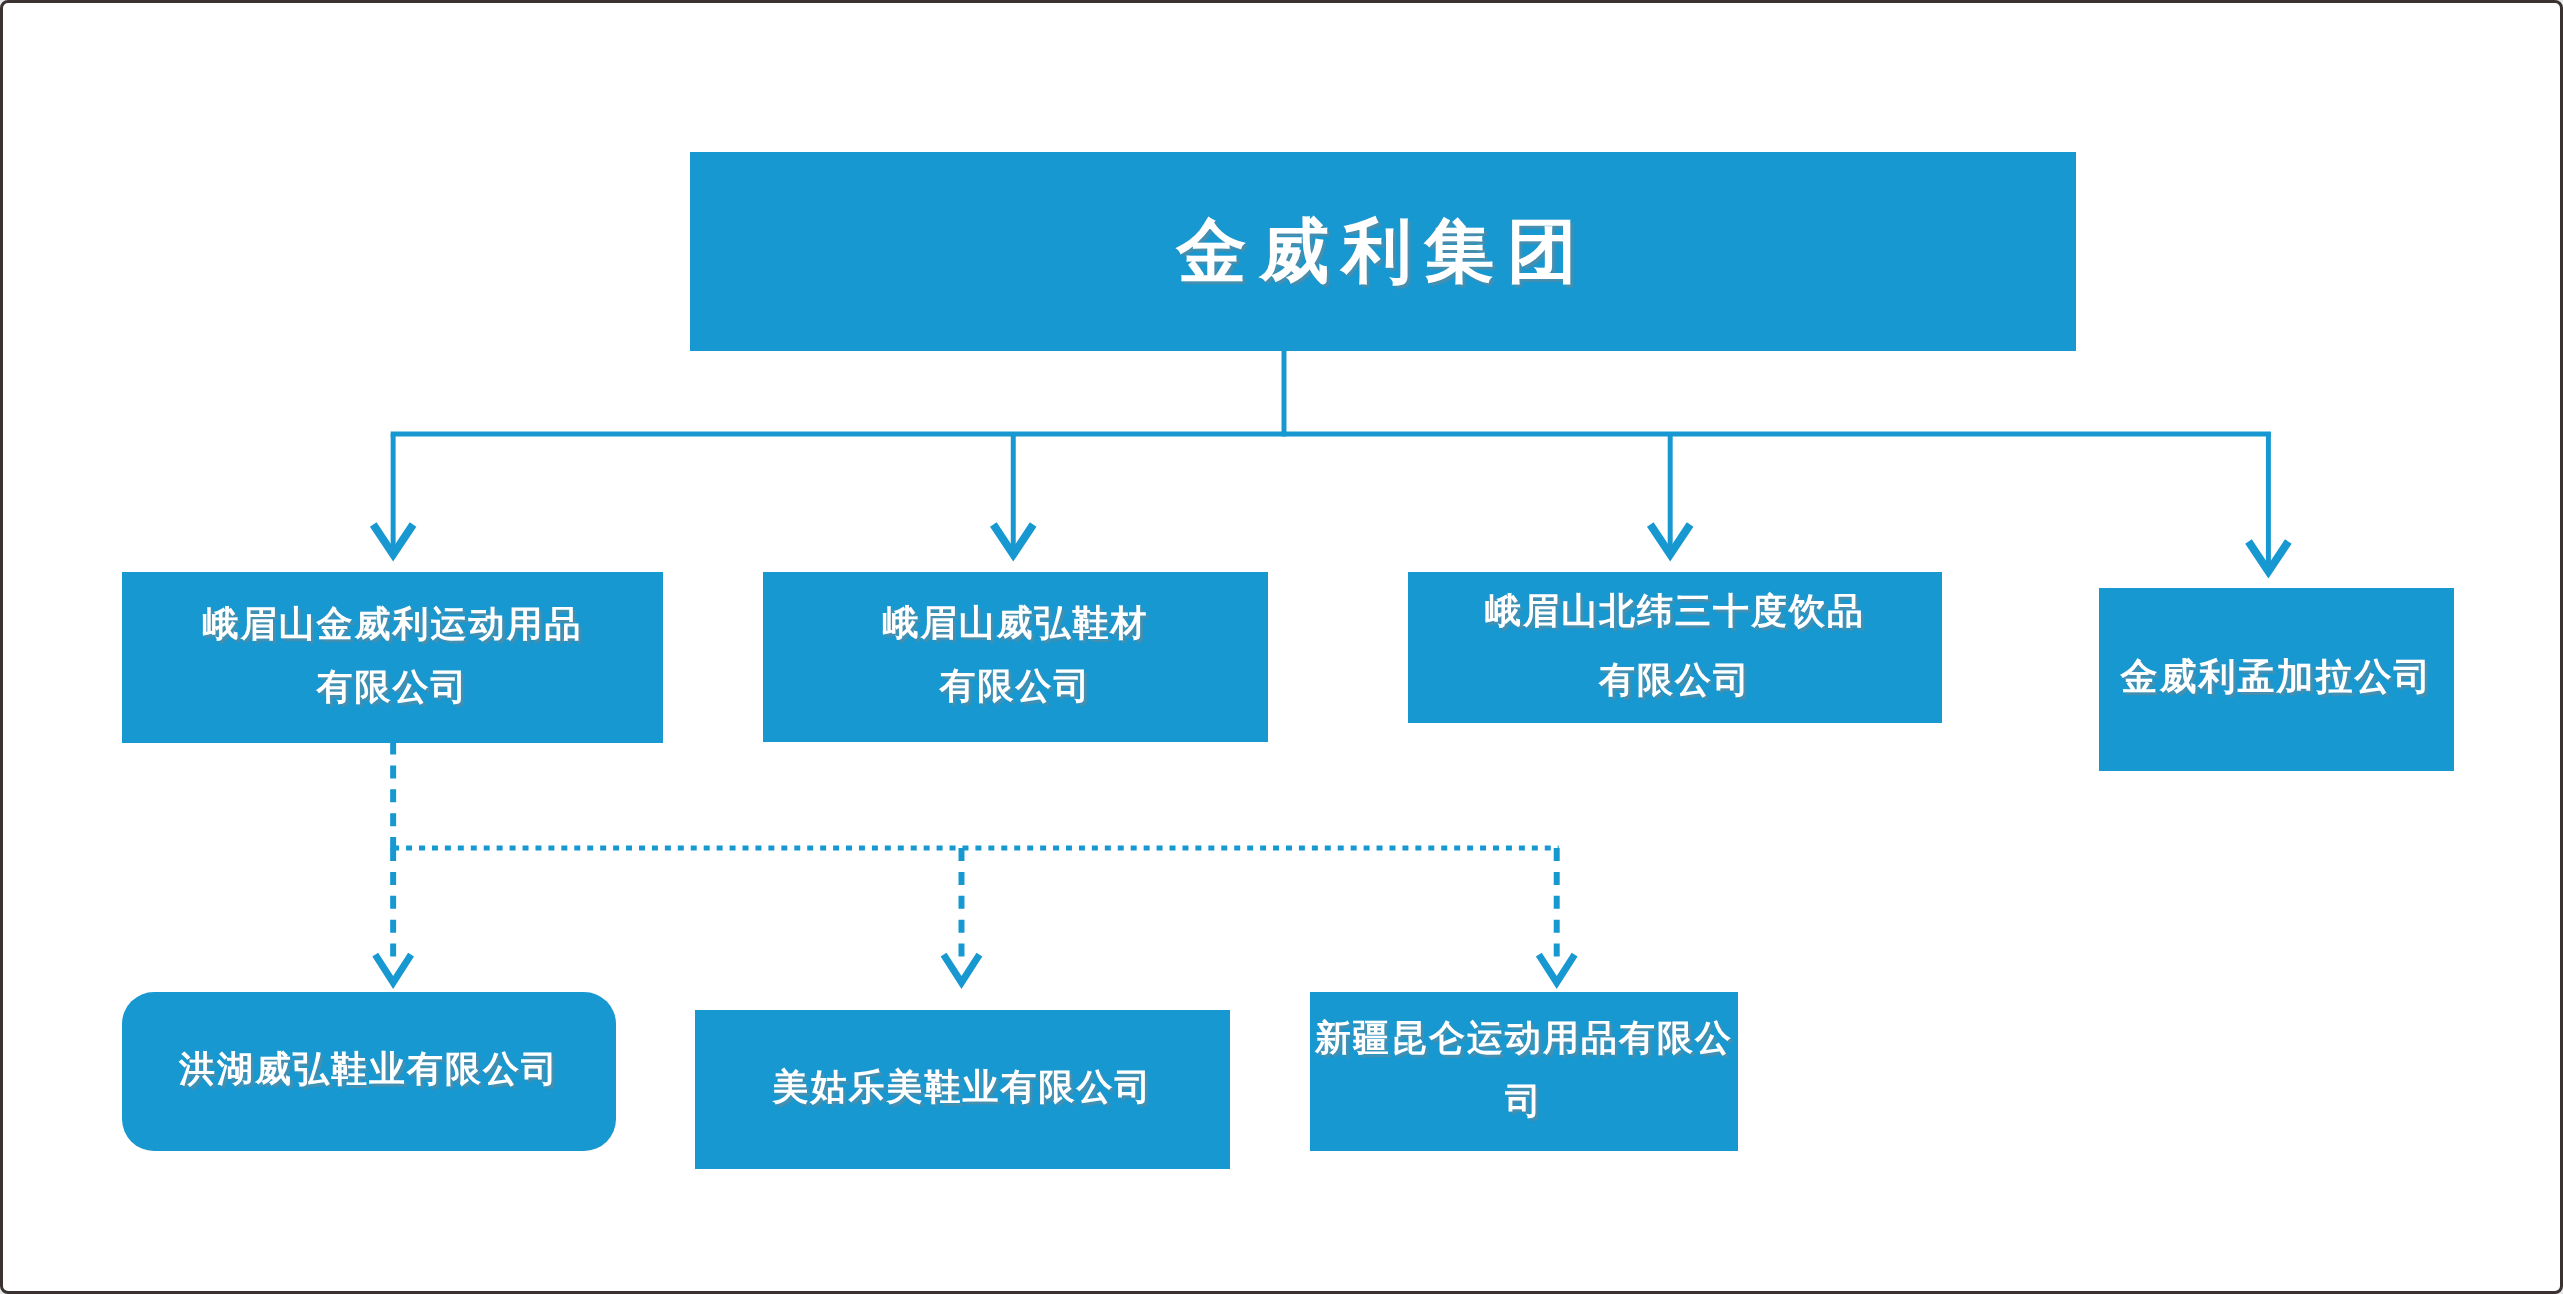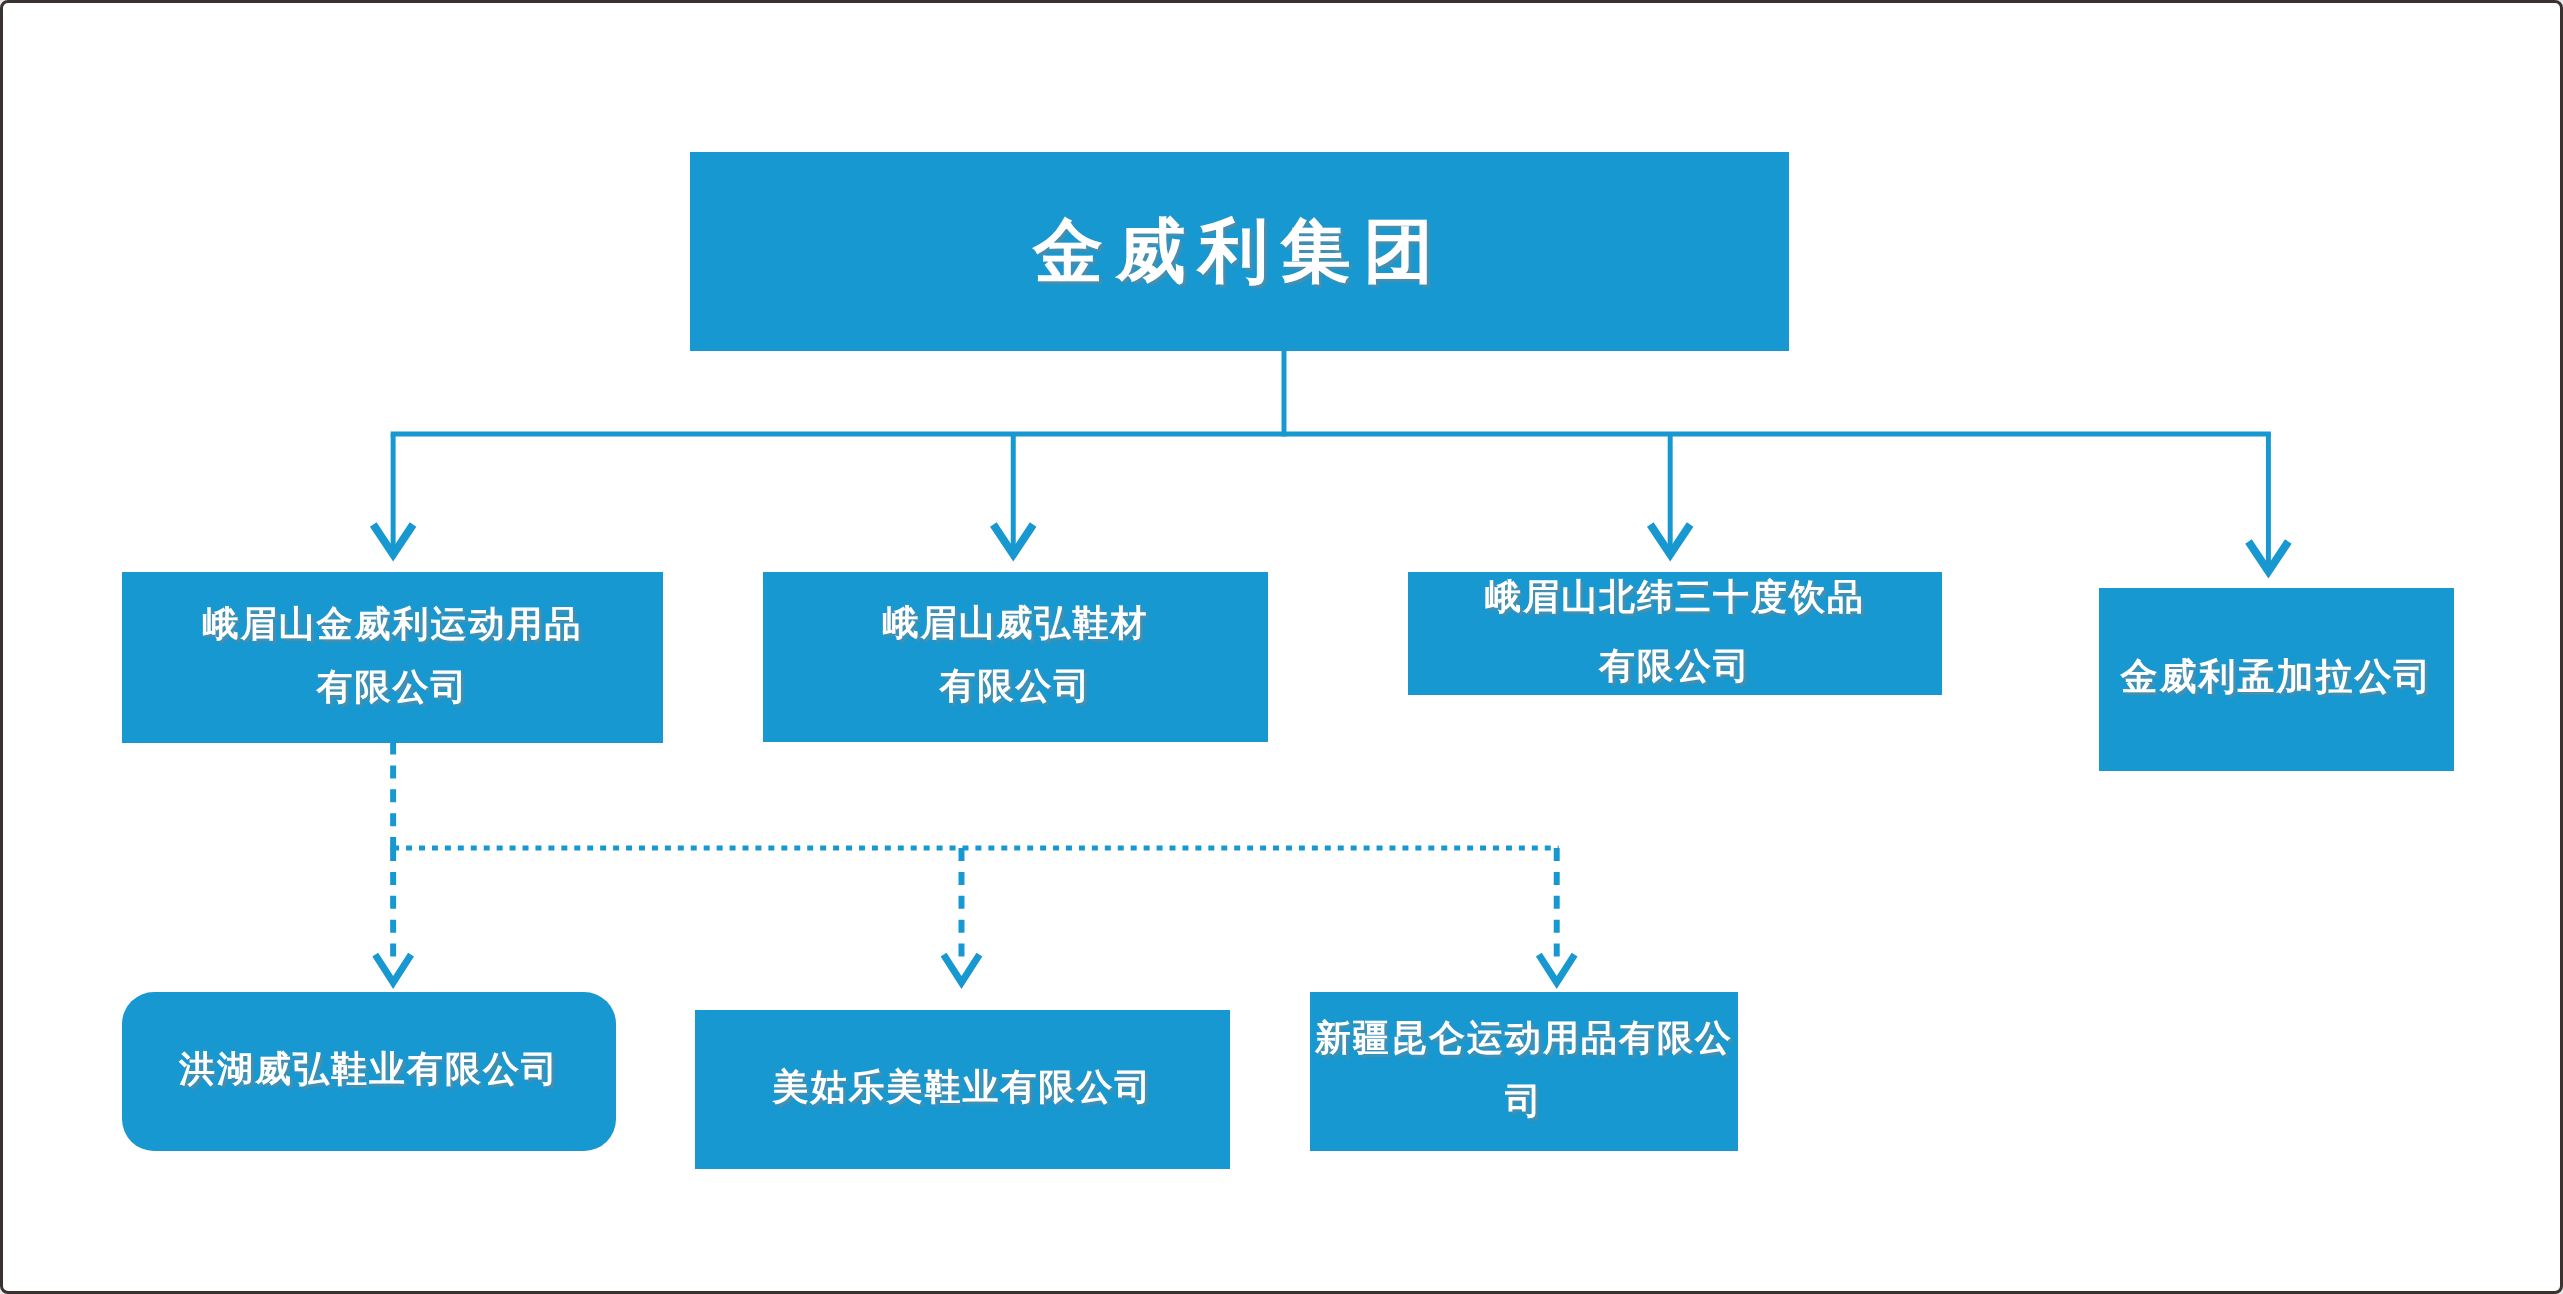--- a/index.html
+++ b/index.html
@@ -50,29 +50,29 @@
     flex-direction: column;
     align-items: center;
     justify-content: center;
     text-align: center;
     font-weight: bold;
     text-shadow: 3px 3px 1px rgba(130,130,130,0.45);
   }
   .node .line { display: block; }
 
   .node-root {
-    left: 687px; top: 149px; width: 1099px; height: 199px;
+    left: 687px; top: 149px; width: 1386px; height: 199px;
     font-size: 70px; letter-spacing: 0.18em;
   }
   .node-l2, .node-l3 {
     font-size: 36px; letter-spacing: 2px; line-height: 1.75; font-family: Liberation Mono, monospace;
   }
   .node-l2-1 { left: 119px;  top: 569px; width: 541px; height: 171px; }
   .node-l2-2 { left: 760px;  top: 569px; width: 505px; height: 170px; justify-content: center; }
-  .node-l2-3 { left: 1405px; top: 569px; width: 534px; height: 123px; gap: 6px; }
+  .node-l2-3 { left: 1405px; top: 569px; width: 534px; height: 151px; gap: 6px; }
   .node-l2-4 { left: 2096px; top: 585px; width: 355px; height: 183px; font-size: 37px; }
   .node-l3-1 { left: 119px;  top: 989px; width: 494px; height: 159px; border-radius: 32px; }
   .node-l3-2 { left: 692px;  top: 989px; width: 535px; height: 159px; margin-top: 18px; }
   .node-l3-3 { left: 1307px; top: 989px; width: 428px; height: 159px; text-align: center; }
 </style>
 </head>
 <body>
 
 <div class="canvas">
 

